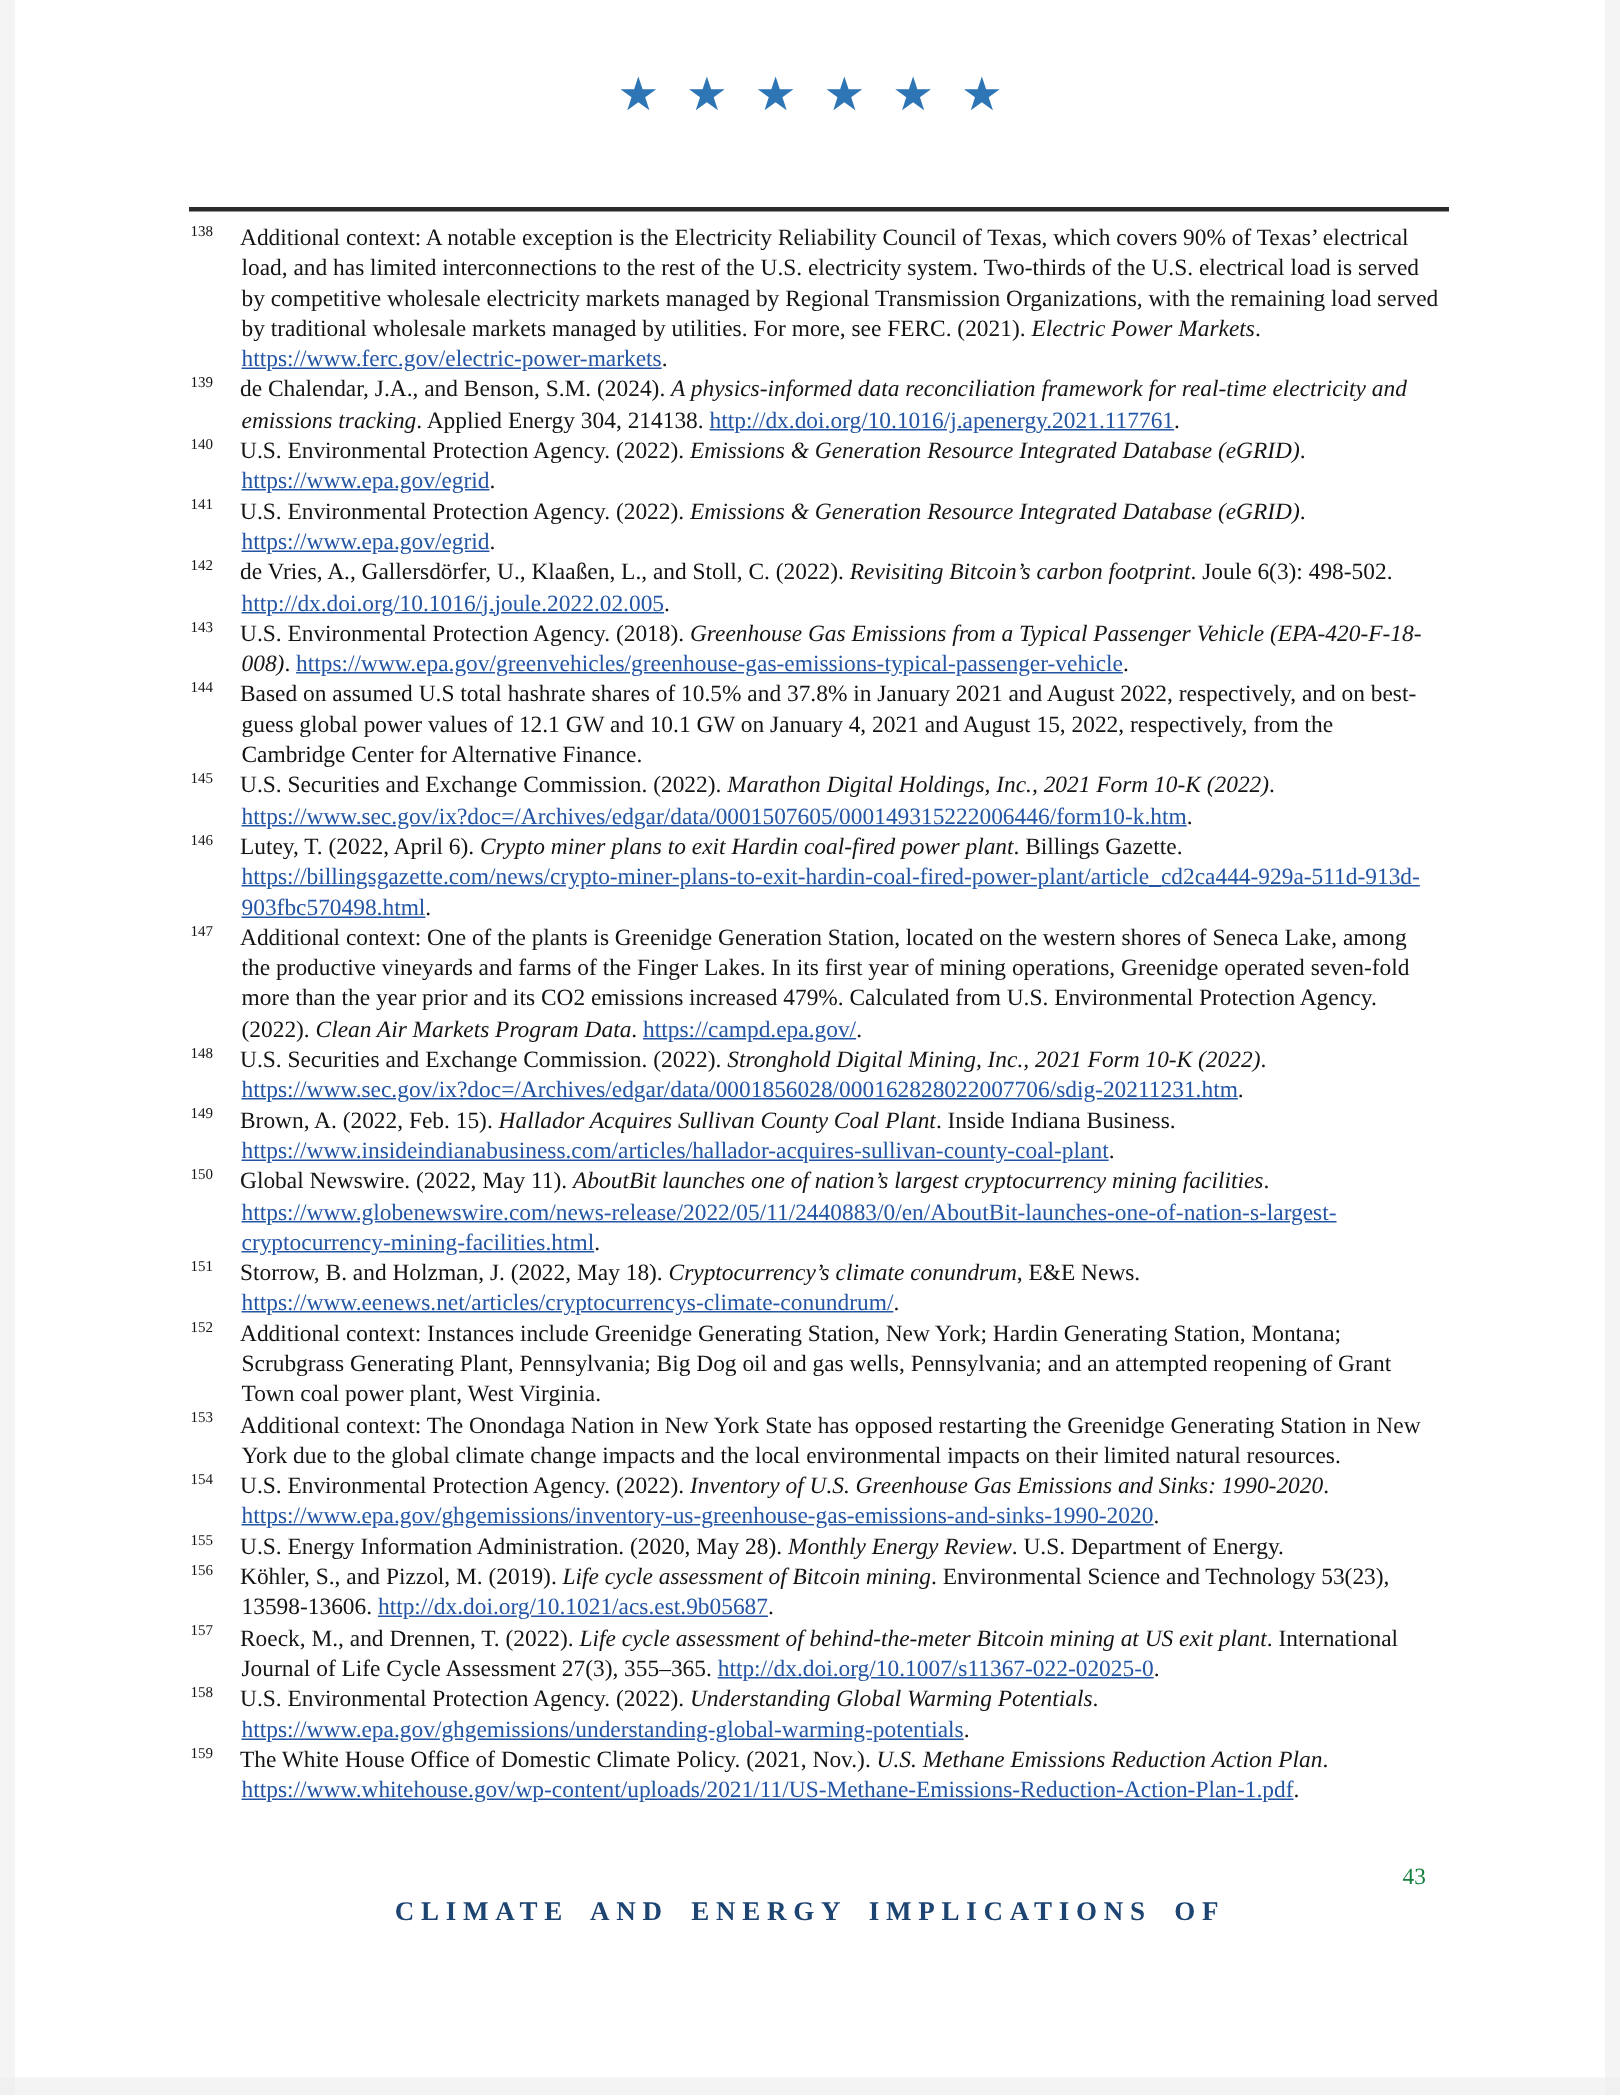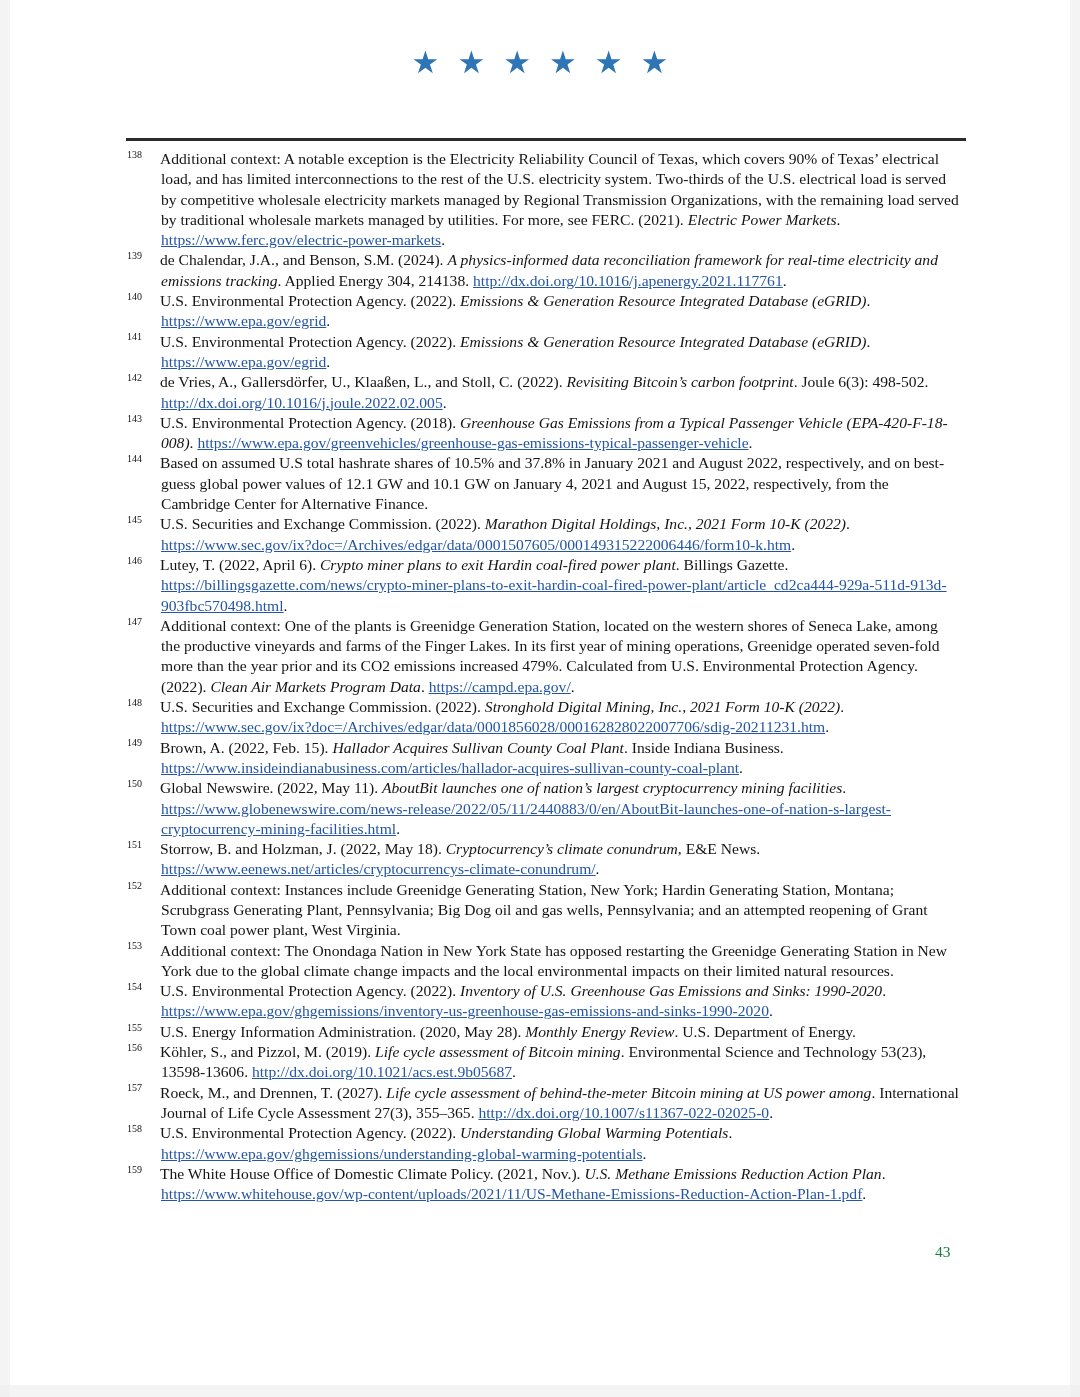--- a/index.html
+++ b/index.html
@@ -61,22 +61,23 @@
       <p class="footnote"><sup>147</sup><span>Additional context: One of the plants is Greenidge Generation Station, located on the western shores of Seneca Lake, among the productive vineyards and farms of the Finger Lakes. In its first year of mining operations, Greenidge operated seven-fold more than the year prior and its CO2 emissions increased 479%. Calculated from U.S. Environmental Protection Agency. (2022). </span><em>Clean Air Markets Program Data</em><span>. </span><a href="#">https://campd.epa.gov/</a><span>.</span></p>
       <p class="footnote"><sup>148</sup><span>U.S. Securities and Exchange Commission. (2022). </span><em>Stronghold Digital Mining, Inc., 2021 Form 10-K (2022)</em><span>. </span><a href="#">https://www.sec.gov/ix?doc=/Archives/edgar/data/0001856028/000162828022007706/sdig-20211231.htm</a><span>.</span></p>
       <p class="footnote"><sup>149</sup><span>Brown, A. (2022, Feb. 15). </span><em>Hallador Acquires Sullivan County Coal Plant</em><span>. Inside Indiana Business. </span><a href="#">https://www.insideindianabusiness.com/articles/hallador-acquires-sullivan-county-coal-plant</a><span>.</span></p>
       <p class="footnote"><sup>150</sup><span>Global Newswire. (2022, May 11). </span><em>AboutBit launches one of nation’s largest cryptocurrency mining facilities</em><span>. </span><a href="#">https://www.globenewswire.com/news-release/2022/05/11/2440883/0/en/AboutBit-launches-one-of-nation-s-largest-cryptocurrency-mining-facilities.html</a><span>.</span></p>
       <p class="footnote"><sup>151</sup><span>Storrow, B. and Holzman, J. (2022, May 18). </span><em>Cryptocurrency’s climate conundrum</em><span>, E&amp;E News. </span><a href="#">https://www.eenews.net/articles/cryptocurrencys-climate-conundrum/</a><span>.</span></p>
       <p class="footnote"><sup>152</sup><span>Additional context: Instances include Greenidge Generating Station, New York; Hardin Generating Station, Montana; Scrubgrass Generating Plant, Pennsylvania; Big Dog oil and gas wells, Pennsylvania; and an attempted reopening of Grant Town coal power plant, West Virginia.</span></p>
       <p class="footnote"><sup>153</sup><span>Additional context: The Onondaga Nation in New York State has opposed restarting the Greenidge Generating Station in New York due to the global climate change impacts and the local environmental impacts on their limited natural resources.</span></p>
       <p class="footnote"><sup>154</sup><span>U.S. Environmental Protection Agency. (2022). </span><em>Inventory of U.S. Greenhouse Gas Emissions and Sinks: 1990-2020</em><span>. </span><a href="#">https://www.epa.gov/ghgemissions/inventory-us-greenhouse-gas-emissions-and-sinks-1990-2020</a><span>.</span></p>
       <p class="footnote"><sup>155</sup><span>U.S. Energy Information Administration. (2020, May 28). </span><em>Monthly Energy Review</em><span>. U.S. Department of Energy.</span></p>
       <p class="footnote"><sup>156</sup><span>Köhler, S., and Pizzol, M. (2019). </span><em>Life cycle assessment of Bitcoin mining</em><span>. Environmental Science and Technology 53(23), 13598-13606. </span><a href="#">http://dx.doi.org/10.1021/acs.est.9b05687</a><span>.</span></p>
-      <p class="footnote"><sup>157</sup><span>Roeck, M., and Drennen, T. (2027). </span><em>Life cycle assessment of behind-the-meter Bitcoin mining at US power among</em><span>. International Journal of Life Cycle Assessment 27(3), 355–365. </span><a href="#">http://dx.doi.org/10.1007/s11367-022-02025-0</a><span>.</span></p>
+      <p class="footnote"><sup>157</sup><span>Roeck, M., and Drennen, T. (2022). </span><em>Life cycle assessment of behind-the-meter Bitcoin mining at US exit plant</em><span>. International Journal of Life Cycle Assessment 27(3), 355–365. </span><a href="#">http://dx.doi.org/10.1007/s11367-022-02025-0</a><span>.</span></p>
       <p class="footnote"><sup>158</sup><span>U.S. Environmental Protection Agency. (2022). </span><em>Understanding Global Warming Potentials</em><span>. </span><a href="#">https://www.epa.gov/ghgemissions/understanding-global-warming-potentials</a><span>.</span></p>
       <p class="footnote"><sup>159</sup><span>The White House Office of Domestic Climate Policy. (2021, Nov.). </span><em>U.S. Methane Emissions Reduction Action Plan</em><span>. </span><a href="#">https://www.whitehouse.gov/wp-content/uploads/2021/11/US-Methane-Emissions-Reduction-Action-Plan-1.pdf</a><span>.</span></p>
     </div>
 
   <div class="page-number">43</div>
 
   <div class="footer">
+    <div>CLIMATE AND ENERGY IMPLICATIONS OF</div>
   </div>
 </div>
 
 </body></html>

